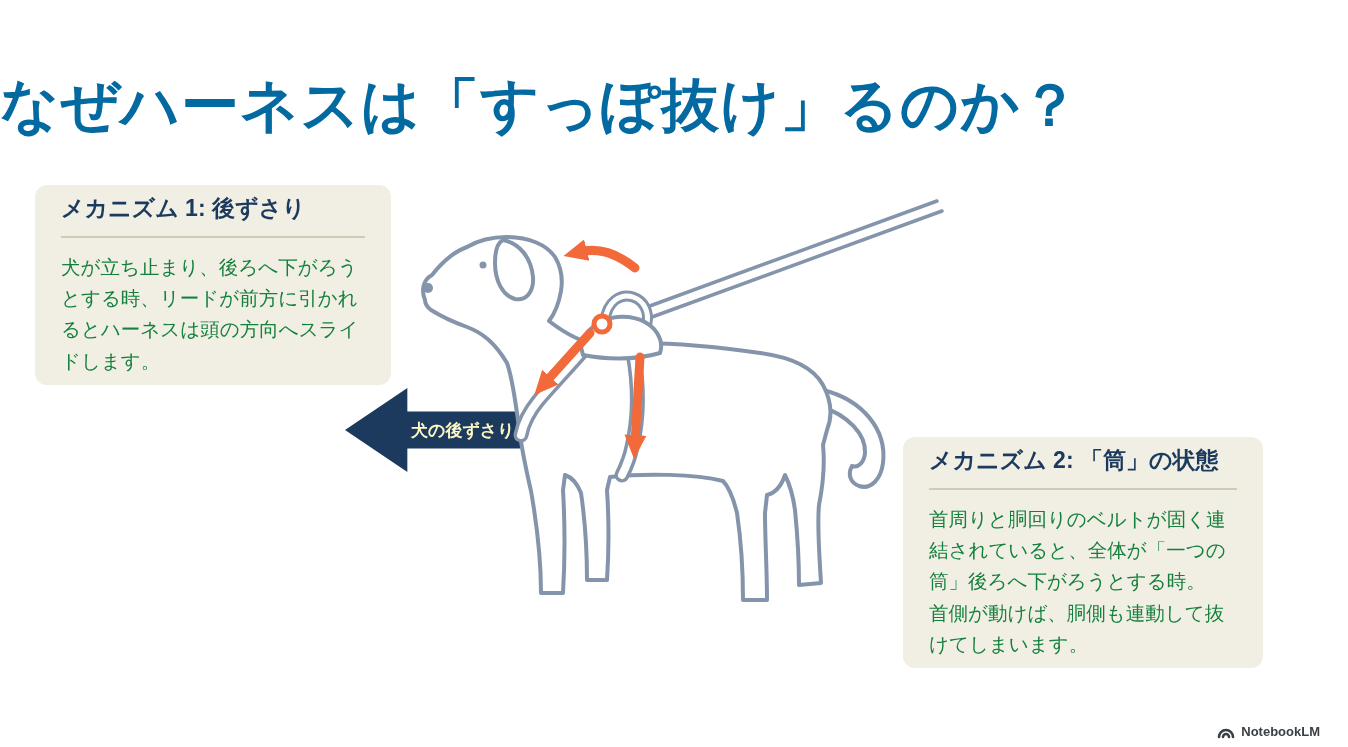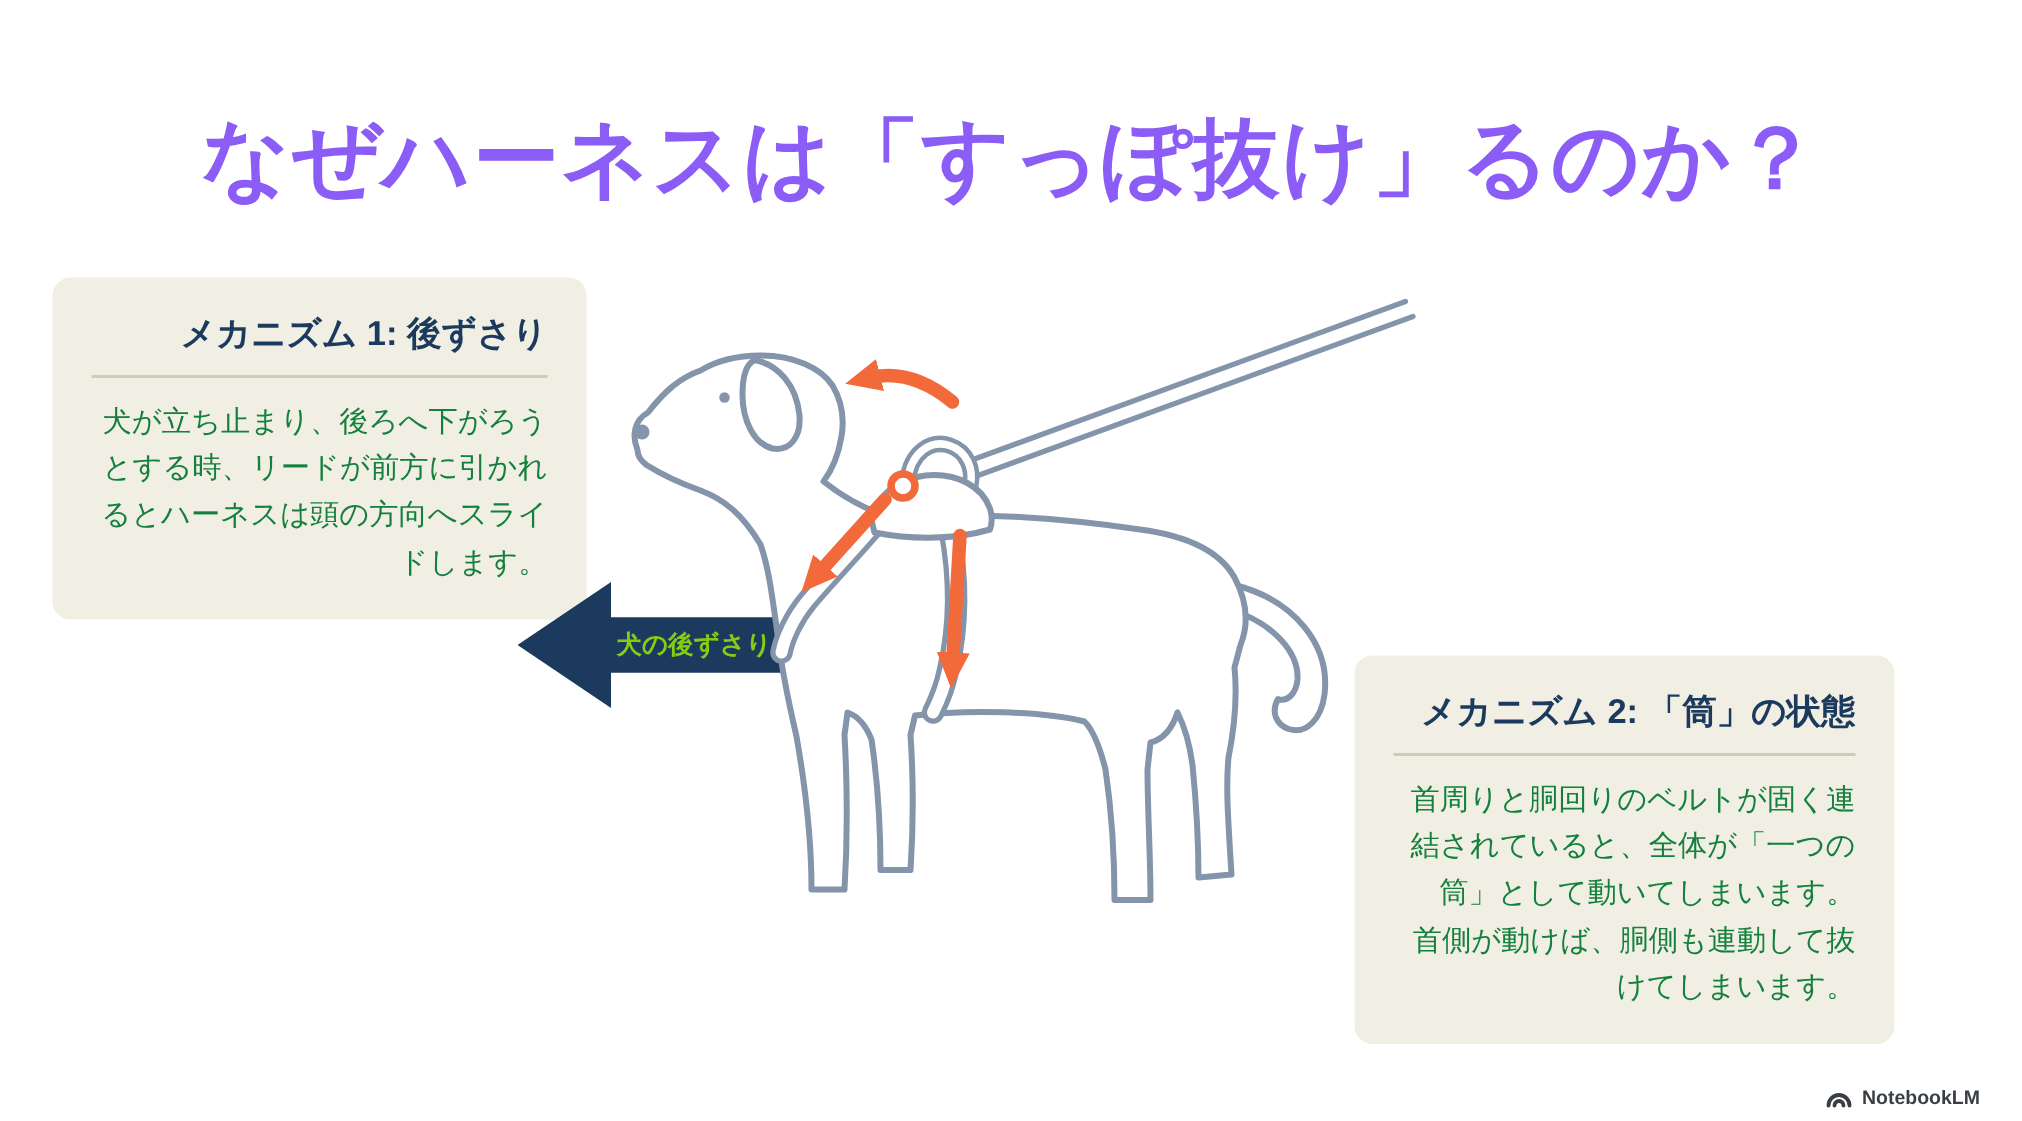--- a/index.html
+++ b/index.html
@@ -1,26 +1,26 @@
 <!DOCTYPE html>
 <html><head>
 <meta charset="utf-8">
 <style>
   html,body { margin:0; padding:0; background:#ffffff; }
   .stage {
     position:relative; width:1348px; height:747px; background:#ffffff;
     overflow:hidden; font-family:"Liberation Sans","DejaVu Sans",sans-serif;
   }
   .title {
-    position:absolute; top:28px; left:0; width:100%; text-align:center;
-    font-size:58px; font-weight:800; color:#8b5cf6; letter-spacing:1px;
+    position:absolute; top:28px; left:0; width:100%; text-align:left;
+    font-size:58px; font-weight:800; color:#0369a1; letter-spacing:1px;
   }
   .card {
     position:absolute; background:#f1efe3; border-radius:12px;
-    padding:22px 26px; box-sizing:border-box;text-align:right;
+    padding:8px 26px; box-sizing:border-box;
   }
   .card-1 { left:35px; top:185px; width:356px; }
   .card-2 { left:903px; top:437px; width:360px; }
   .card-heading { font-size:23px; font-weight:800; color:#1c3a5e; margin:0 0 12px 0; }
   .card-divider { border:none; border-top:2px solid #cfcbb9; margin:0 0 14px 0; }
   .card-body {
     font-size:19.5px; line-height:1.6; color:#15803d; margin:0;
     white-space:pre-line; font-weight:500;
   }
   .arrow-right {
@@ -32,21 +32,21 @@
     position:absolute; right:92px; top:50%; transform:translateY(-50%);
     color:#ffffff; font-size:19px; font-weight:700; white-space:nowrap;
   }
   .arrow-left {
     position:absolute; left:345px; top:388px; width:215px; height:84px;
     background:#1c3a5e; z-index:2;
     clip-path:polygon(0 50%,29% 0,29% 28%,100% 28%,100% 72%,29% 72%,29% 100%);
   }
   .arrow-left .arrow-label {
     position:absolute; left:66px; top:50%; transform:translateY(-50%);
-    color:#84cc16; font-size:17px; font-weight:700; white-space:nowrap;
+    color:#fef9c3; font-size:17px; font-weight:700; white-space:nowrap;
   }
   .dog-svg { position:absolute; left:395px; top:195px; z-index:3; }
   .footer {
     position:absolute; right:28px; bottom:8px; display:flex; align-items:center;
     gap:6px; color:#3a3f45; font-weight:700; font-size:13px; z-index:4;
   }
 </style>
 </head>
 <body>
 
@@ -56,21 +56,21 @@
 
   <div class="card card-1">
     <h2 class="card-heading">メカニズム 1: 後ずさり</h2>
     <hr class="card-divider">
     <p class="card-body">犬が立ち止まり、後ろへ下がろうとする時、リードが前方に引かれるとハーネスは頭の方向へスライドします。</p>
   </div>
 
   <div class="card card-2">
     <h2 class="card-heading">メカニズム 2: 「筒」の状態</h2>
     <hr class="card-divider">
-    <p class="card-body">首周りと胴回りのベルトが固く連結されていると、全体が「一つの筒」として動いてしまいます。
+    <p class="card-body">首周りと胴回りのベルトが固く連結されていると、全体が「一つの筒」後ろへ下がろうとする時。
 首側が動けば、胴側も連動して抜けてしまいます。</p>
   </div>
 
 
   <div class="arrow-left">
     <span class="arrow-label">犬の後ずさり</span>
   </div>
 
   <svg class="dog-svg" width="560" height="420" viewBox="0 0 560 420">
     <defs>

